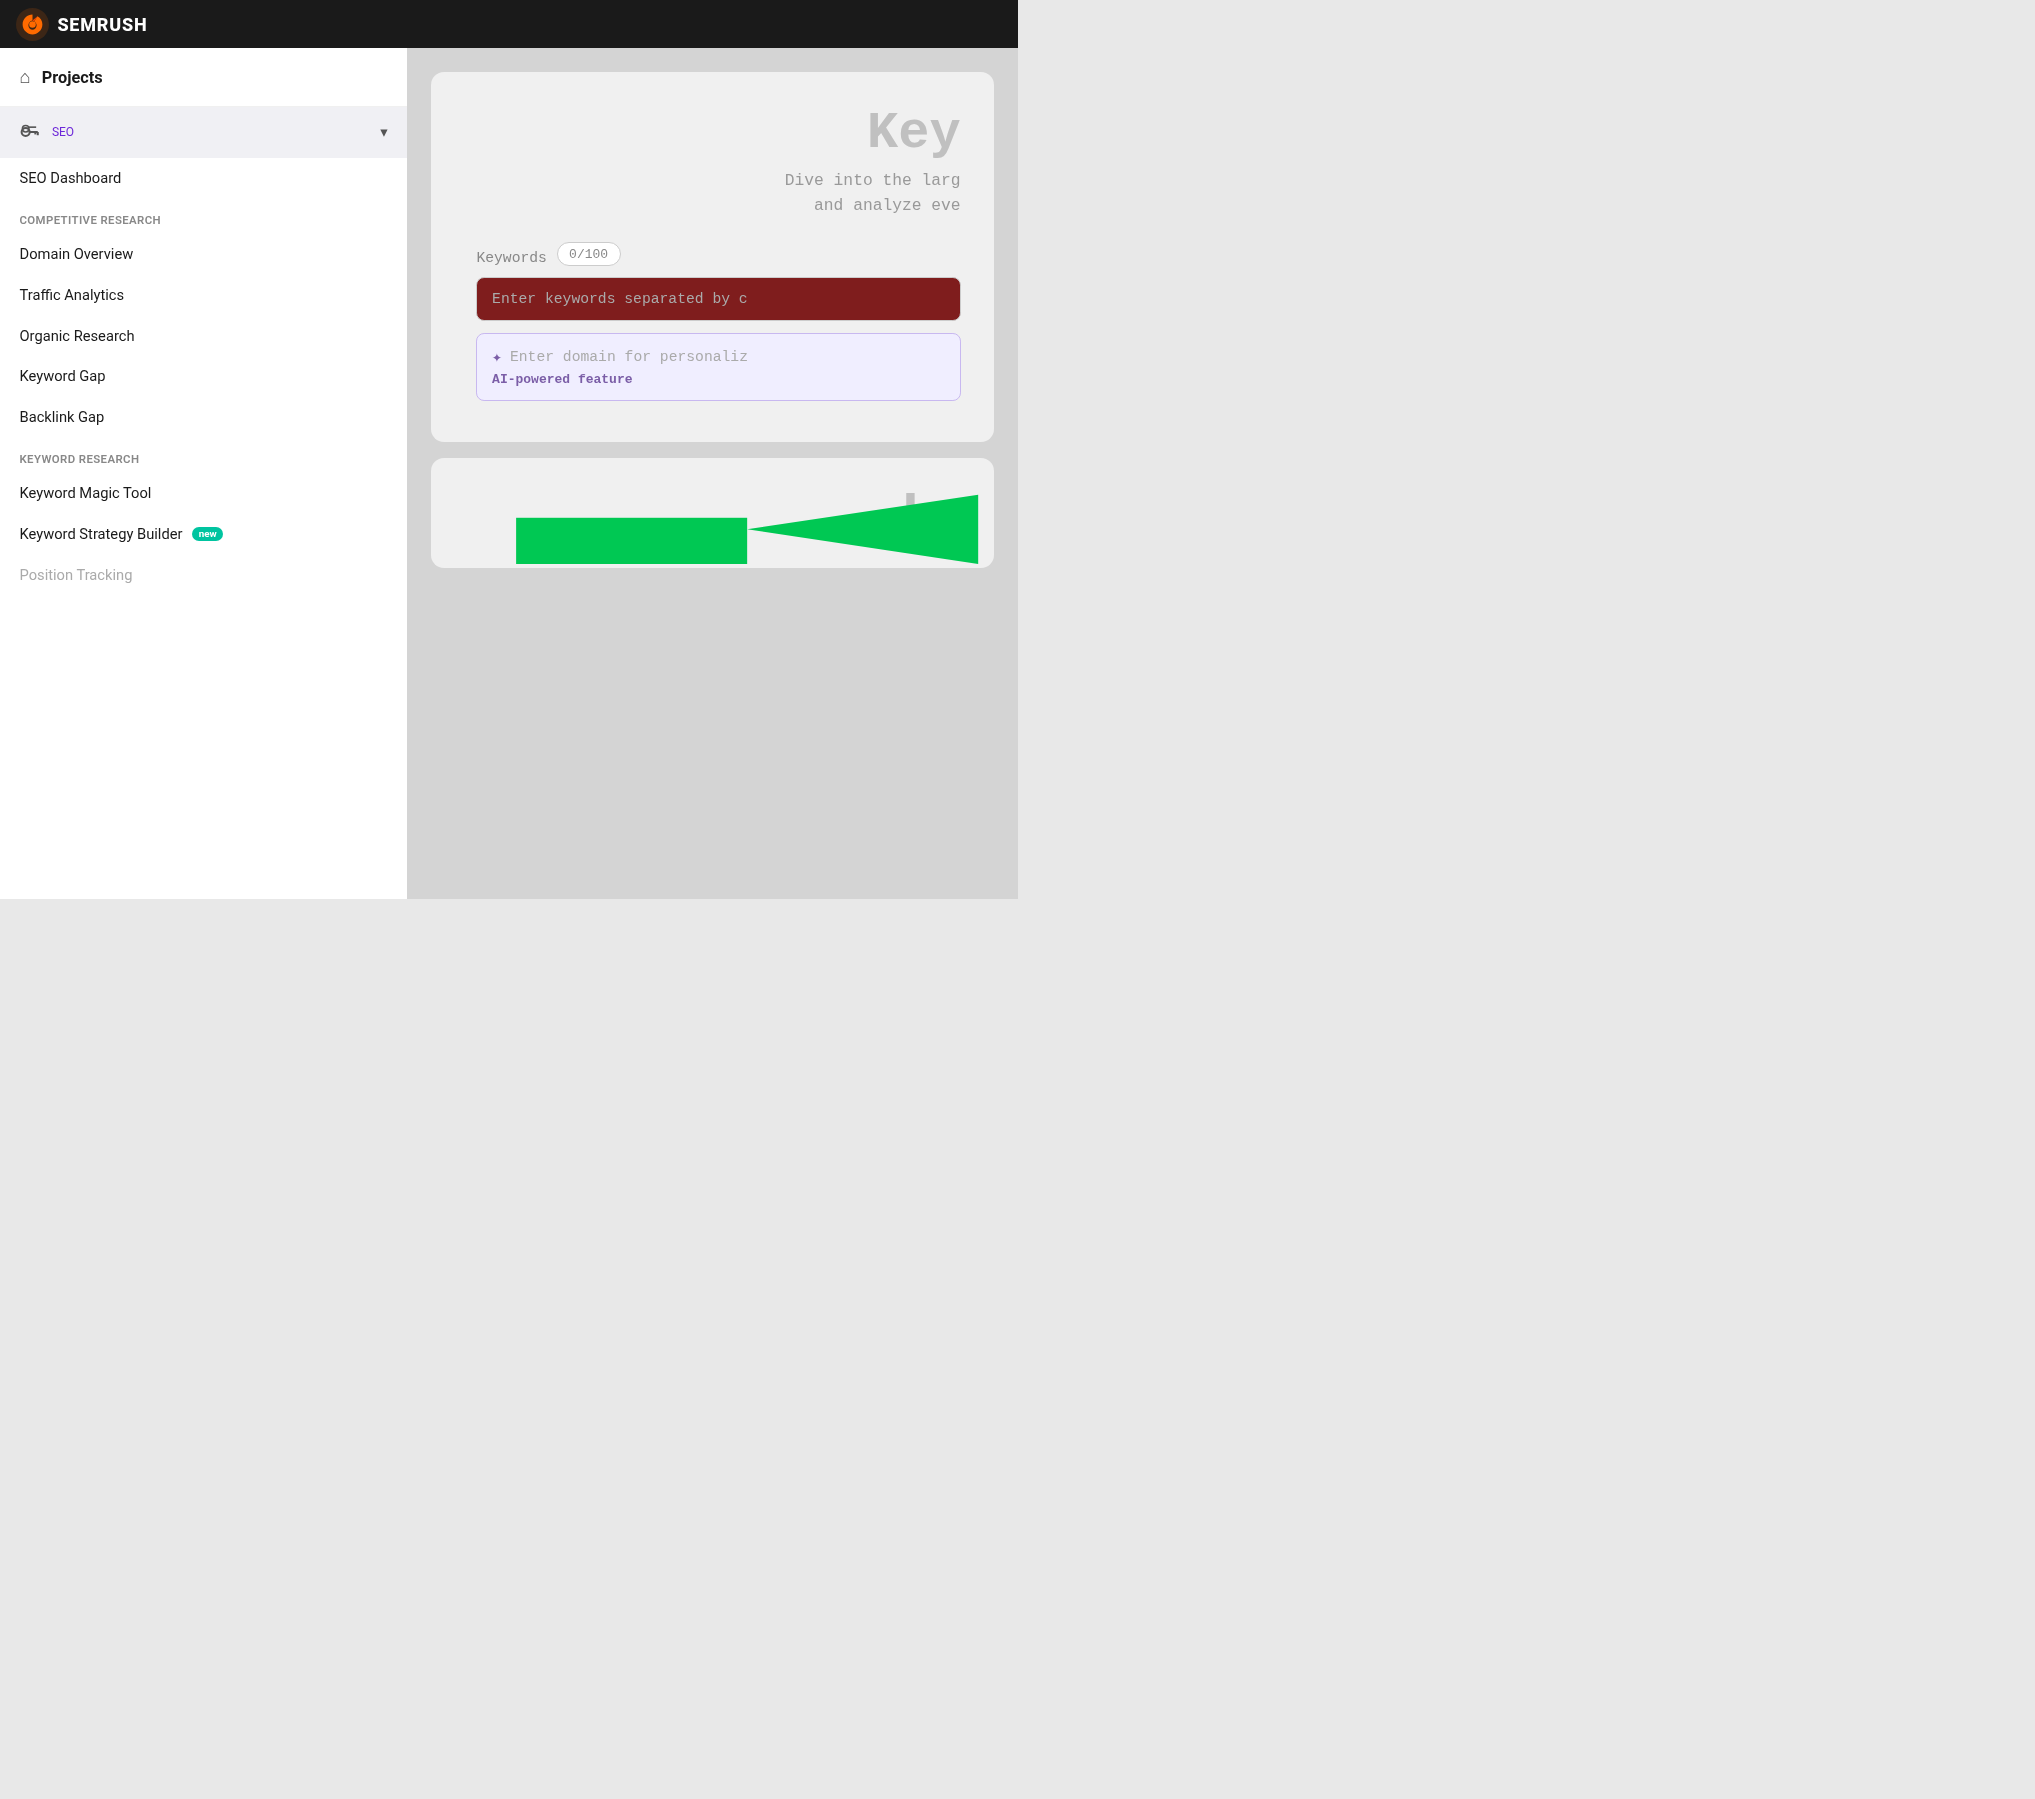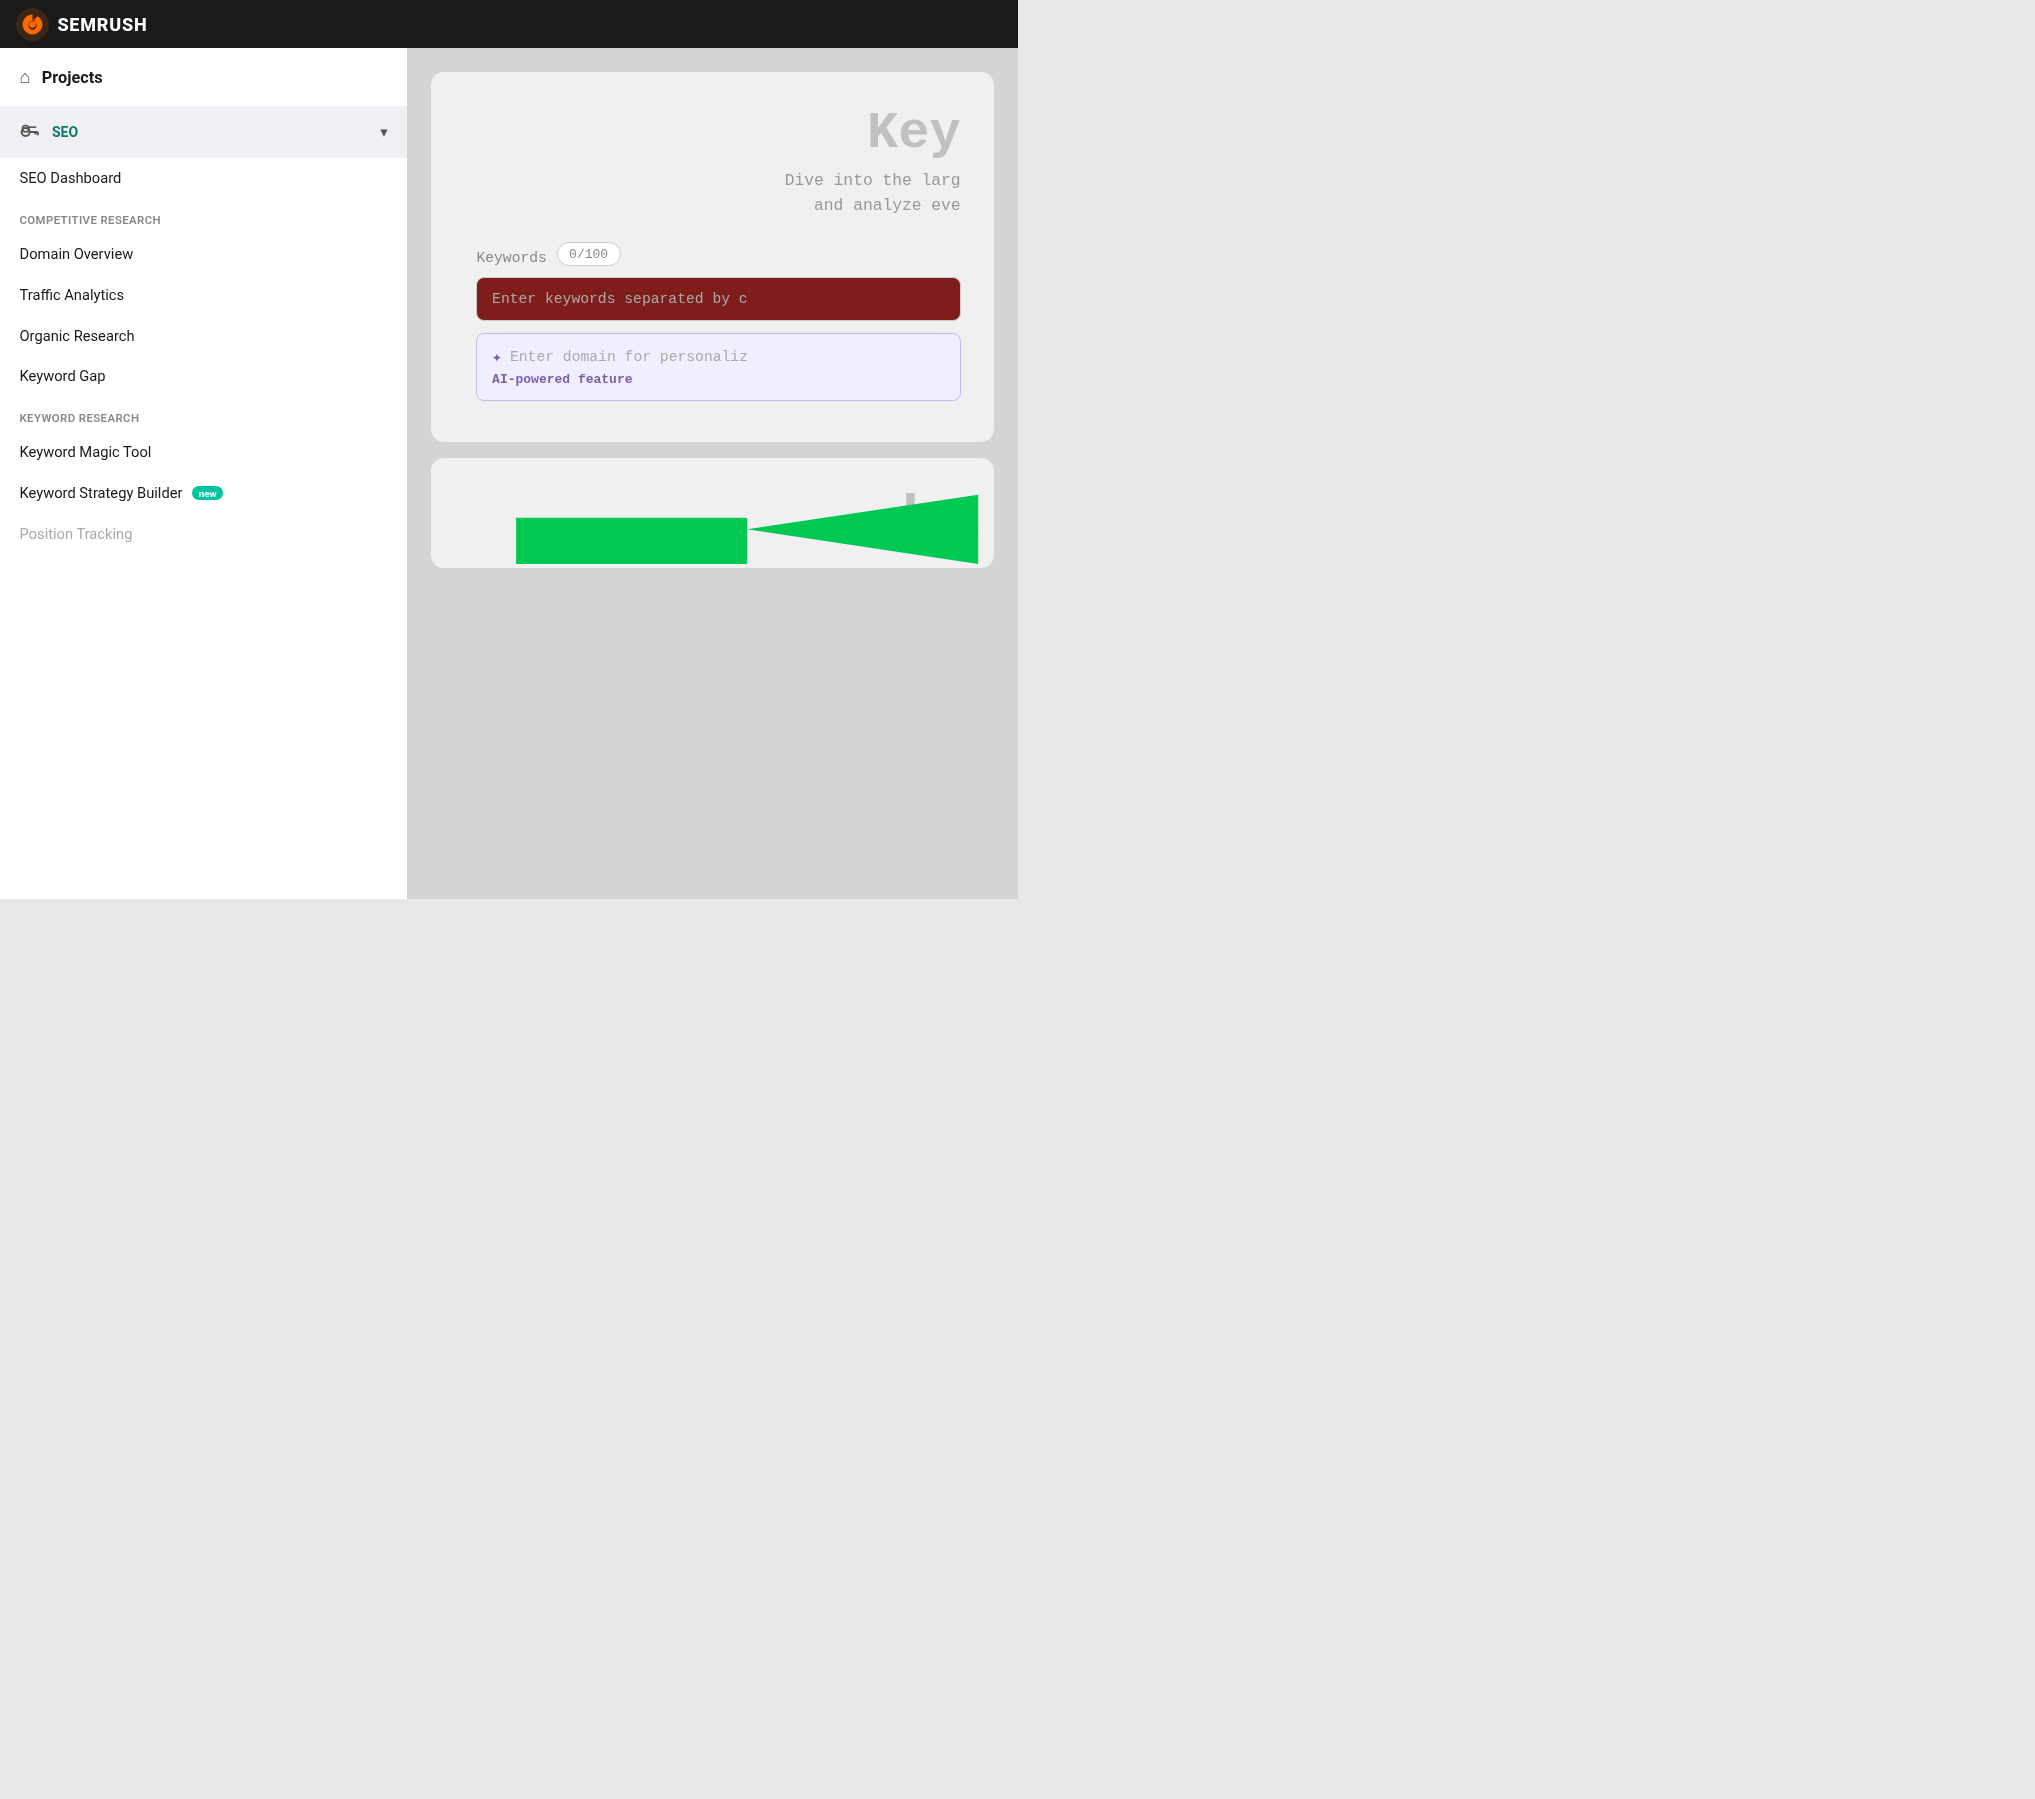--- a/index.html
+++ b/index.html
@@ -82,23 +82,23 @@
       cursor: pointer;
     }
 
     .seo-left {
       display: flex;
       align-items: center;
       gap: 11.4px;
     }
 
     .seo-label {
-      font-size: 14px;
-      font-weight: 700;
-      color: #0f766e;
+      font-size: 12px;
+      font-weight: 400;
+      color: #6d28d9;
     }
 
     .chevron-icon {
       color: #555;
       font-size: 14.7px;
     }
 
     .sidebar-item {
       padding: 11.4px 19.5px;
       font-size: 14.7px;
@@ -315,20 +315,23 @@
     </div>
     <div class="sidebar-item">
       <span>Traffic Analytics</span>
     </div>
     <div class="sidebar-item">
       <span>Organic Research</span>
     </div>
     <div class="sidebar-item">
       <span>Keyword Gap</span>
     </div>
+    <div class="sidebar-item">
+      <span>Backlink Gap</span>
+    </div>
 
     <div class="sidebar-section-label">
       <span>KEYWORD RESEARCH</span>
     </div>
 
     <div class="sidebar-item">
       <span>Keyword Magic Tool</span>
     </div>
     <div class="sidebar-item">
       <span>Keyword Strategy Builder</span>

